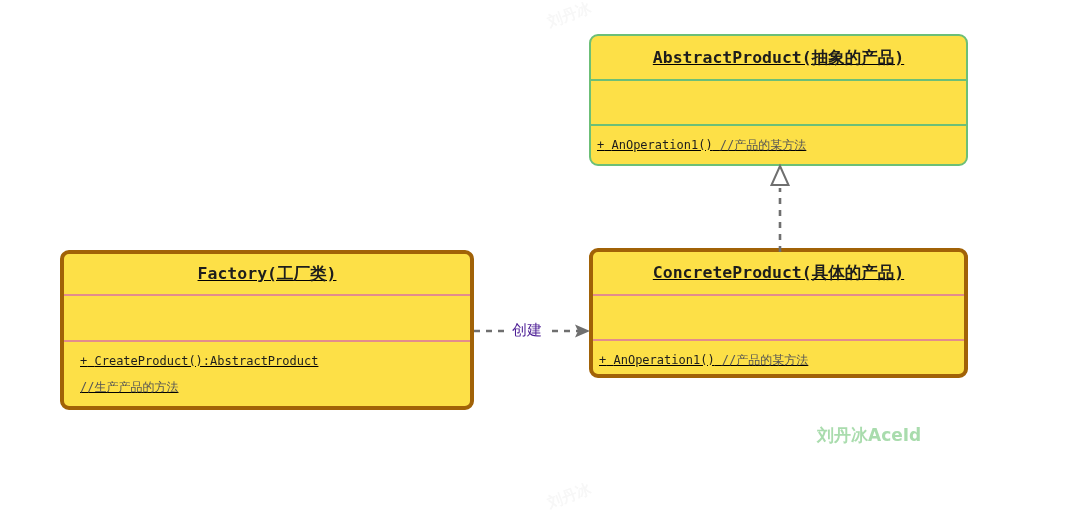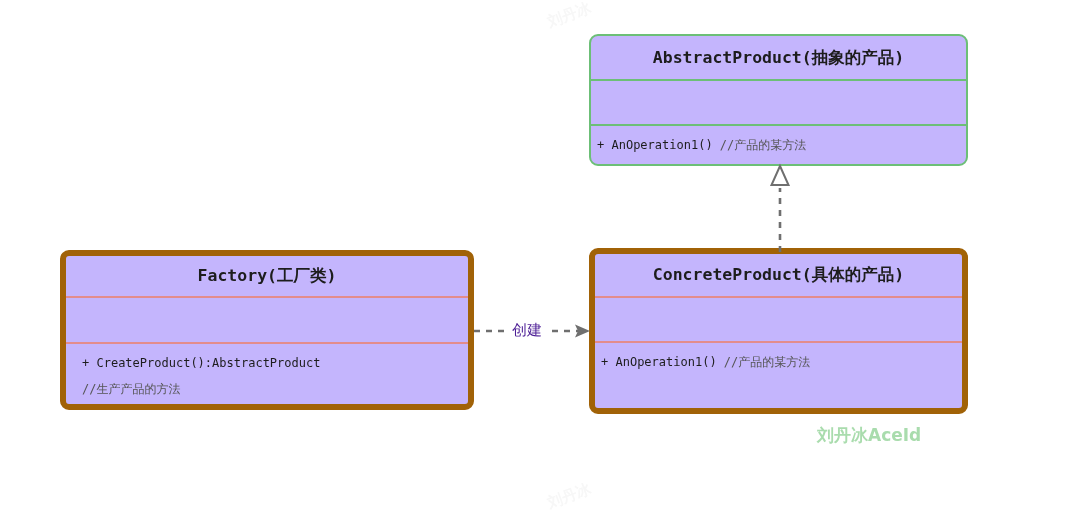--- a/index.html
+++ b/index.html
@@ -17,28 +17,29 @@
     height: 523px;
     background: #ffffff;
     overflow: hidden;
   }
 
   
   .uml-box {
     position: absolute;
     box-sizing: border-box;
     border-radius: 9px;
-    background: #c4b5fd;
+    background: #fde047;
     overflow: hidden;
+    text-decoration: underline;
   }
   .uml-box.green {
     border: 2px solid #6cbf77;
   }
   .uml-box.pink {
-    border: 6px solid #a16207;
+    border: 4px solid #a16207;
   }
 
   .uml-title {
     box-sizing: border-box;
     display: flex;
     align-items: center;
     justify-content: center;
     text-align: center;
     font-weight: bold;
     font-size: 16.5px;
@@ -114,21 +115,21 @@
   <div class="watermark-faint" style="left:545px; top:495px;">刘丹冰</div>
 
   <div class="uml-box green" style="left:589px; top:34px; width:379px; height:132px;">
     <div class="uml-title" style="height:45px;">AbstractProduct(抽象的产品)</div>
     <div class="uml-attrs" style="height:45px;"></div>
     <div class="uml-methods" style="height:38px;">
       <div class="method-line"><span>+</span><span> </span><span>AnOperation1()</span><span> </span><span class="cmt">//产品的某方法</span></div>
     </div>
   </div>
 
-  <div class="uml-box pink" style="left:589px; top:248px; width:379px; height:166px;">
+  <div class="uml-box pink" style="left:589px; top:248px; width:379px; height:130px;">
     <div class="uml-title" style="height:44px;">ConcreteProduct(具体的产品)</div>
     <div class="uml-attrs" style="height:45px;"></div>
     <div class="uml-methods" style="height:37px;">
       <div class="method-line"><span>+</span><span> </span><span>AnOperation1()</span><span> </span><span class="cmt">//产品的某方法</span></div>
     </div>
   </div>
 
   <div class="uml-box pink" style="left:60px; top:250px; width:414px; height:160px;">
     <div class="uml-title" style="height:42px;">Factory(工厂类)</div>
     <div class="uml-attrs" style="height:46px;"></div>

